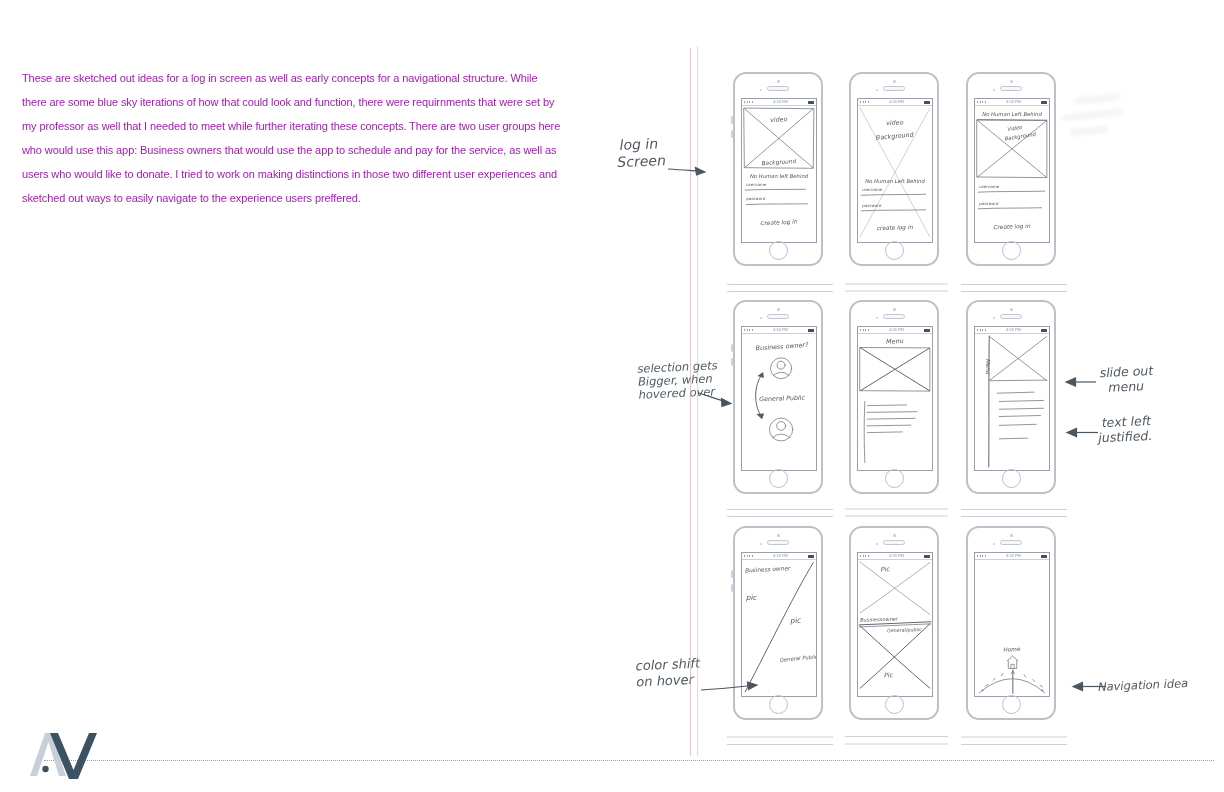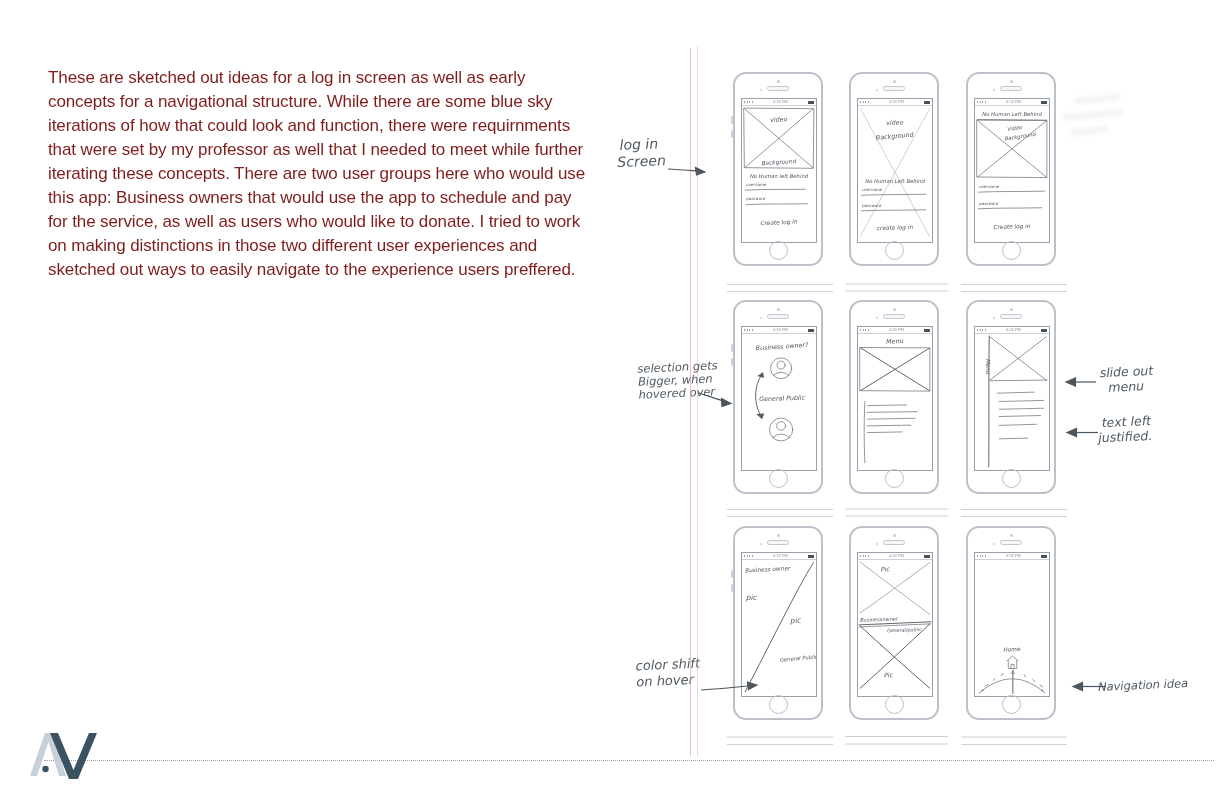--- a/index.html
+++ b/index.html
@@ -2,22 +2,22 @@
 <html><head>
 <meta charset="utf-8">
 <style>
   html,body{margin:0;padding:0;}
   body{
     width:1224px;height:792px;position:relative;background:#ffffff;overflow:hidden;
     font-family:"Liberation Sans",sans-serif;
   }
   
   .desc{
-    position:absolute;left:48px;top:66px;width:540px;
-    font-size:17px;line-height:24px;color:#7f1d1d;letter-spacing:-0.1px;
+    position:absolute;left:22px;top:66px;width:540px;
+    font-size:11px;line-height:24px;color:#a21caf;letter-spacing:-0.1px;
   }
   
   .note{
     position:absolute;font-family:"DejaVu Sans",sans-serif;font-style:italic;
     color:#4f5963;line-height:1.2;white-space:nowrap;transform:rotate(-2.5deg);
   }
   .note div{pointer-events:none;}
   
   .phone{
     position:absolute;width:90px;height:194px;border:2px solid #bcc0c9;border-radius:13px;

